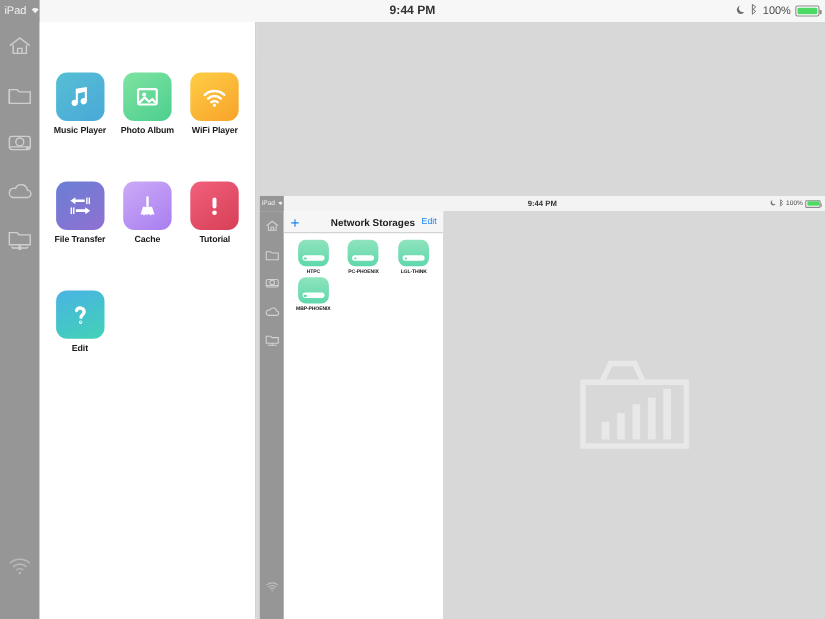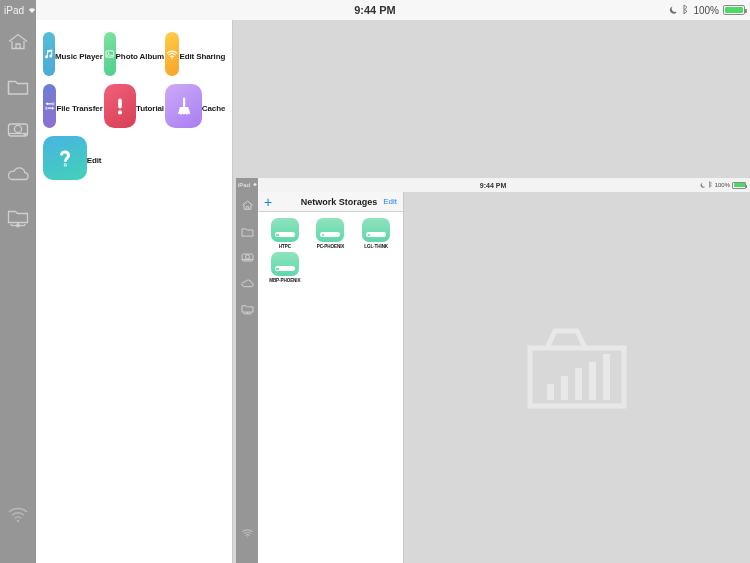--- a/index.html
+++ b/index.html
@@ -64,21 +64,21 @@
     height: 24px; background: #f7f7f7; border-bottom: 1px solid #ccc;
     display: flex; align-items: center; justify-content: center;
   }
   .panel-title { font-size: 15px; font-weight: bold; color: #2b2b2b; }
 
   .grid {
     padding: 12px 6px 0 6px;
     display: grid; grid-template-columns: repeat(3, 1fr);
     row-gap: 8px; justify-items: center;
   }
-  .app { width: 60px; display: flex; flex-direction: row; align-items: center; }
+  .app { width: 60px; display: flex; flex-direction: column; align-items: center; margin-top: 34px; }
   .app-icon {
     width: 44px; height: 44px; border-radius: 10px;
     display: flex; align-items: center; justify-content: center;
     position: relative; overflow: hidden;
   }
   .app-label {
     margin-top: 4px; font-size: 8px; color: #1a1a1a; text-align: center;
     white-space: nowrap; font-weight: bold; letter-spacing: -0.1px;
   }
 
@@ -282,55 +282,55 @@
 
       <div class="app">
         <div class="app-icon" style="background:linear-gradient(145deg,#ffcd45,#f7a32a)">
           <svg width="26" height="26" viewBox="0 0 26 26" fill="none" stroke="#fff" stroke-width="2.2" stroke-linecap="round">
             <path d="M4.2 11.2a13 13 0 0 1 17.6 0"></path>
               <path d="M7.2 14.6a8.6 8.6 0 0 1 11.6 0"></path>
             <path d="M10.2 17.9a4.4 4.4 0 0 1 5.6 0"></path>
             <circle cx="13" cy="20.6" r="1.4" fill="#fff" stroke="none"></circle>
           </svg>
         </div>
-        <div class="app-label">Edit Sharing</div>
+        <div class="app-label">WiFi Player</div>
       </div>
 
       <div class="app">
         <div class="app-icon" style="background:linear-gradient(145deg,#6a7fd4,#9070d2)">
           <svg width="28" height="28" viewBox="0 0 28 28" fill="#fff">
             <path d="M5 9.5 L9.5 6.3 V8.3 H18 V10.7 H9.5 V12.7 Z"></path>
             <rect x="19.3" y="6.6" width="1.3" height="6"></rect>
               <rect x="21.5" y="6.6" width="1.3" height="6"></rect>
             <path d="M23 18.5 L18.5 15.3 V17.3 H10 V19.7 H18.5 V21.7 Z" transform="translate(0,0)"></path>
             <rect x="5.2" y="15.6" width="1.3" height="6"></rect>
               <rect x="7.4" y="15.6" width="1.3" height="6"></rect>
           </svg>
         </div>
         <div class="app-label">File Transfer</div>
       </div>
 
       <div class="app">
+        <div class="app-icon" style="background:linear-gradient(145deg,#cdaaf7,#a87ef0)">
+          <svg width="26" height="26" viewBox="0 0 26 26" fill="#fff">
+            <rect x="12" y="4.5" width="2.2" height="9.5" rx="1"></rect>
+            <path d="M9 14h8.2l2.3 7.3c-1.4-1-2.6-.4-3.6.6-.9-1.3-2-1.9-2.9-.2-.9-1.6-2-1.1-3 .2-1-1-2.2-1.6-3.3-.6z"></path>
+          </svg>
+        </div>
+        <div class="app-label">Cache</div>
+      </div>
+
+      <div class="app">
         <div class="app-icon" style="background:linear-gradient(145deg,#f2607a,#d63f57)">
           <svg width="26" height="26" viewBox="0 0 26 26" fill="#fff">
             <rect x="11.2" y="5.5" width="3.6" height="10" rx="1.8"></rect>
             <circle cx="13" cy="19.4" r="2.1"></circle>
           </svg>
         </div>
         <div class="app-label">Tutorial</div>
-      </div>
-
-      <div class="app">
-        <div class="app-icon" style="background:linear-gradient(145deg,#cdaaf7,#a87ef0)">
-          <svg width="26" height="26" viewBox="0 0 26 26" fill="#fff">
-            <rect x="12" y="4.5" width="2.2" height="9.5" rx="1"></rect>
-            <path d="M9 14h8.2l2.3 7.3c-1.4-1-2.6-.4-3.6.6-.9-1.3-2-1.9-2.9-.2-.9-1.6-2-1.1-3 .2-1-1-2.2-1.6-3.3-.6z"></path>
-          </svg>
-        </div>
-        <div class="app-label">Cache</div>
       </div>
 
       <div class="app">
         <div class="app-icon" style="background:linear-gradient(160deg,#4ab3e4,#41d2b6)">
           <svg width="26" height="26" viewBox="0 0 26 26" fill="none" stroke="#fff" stroke-width="3" stroke-linecap="round">
             <path d="M9.6 9.2a3.6 3.6 0 0 1 6.9 1.3c0 2.1-2.6 2.8-2.9 4.9"></path>
             <circle cx="13.3" cy="19.9" r="0.4" fill="#fff" stroke-width="2.4"></circle>
           </svg>
         </div>
         <div class="app-label">Edit</div>

